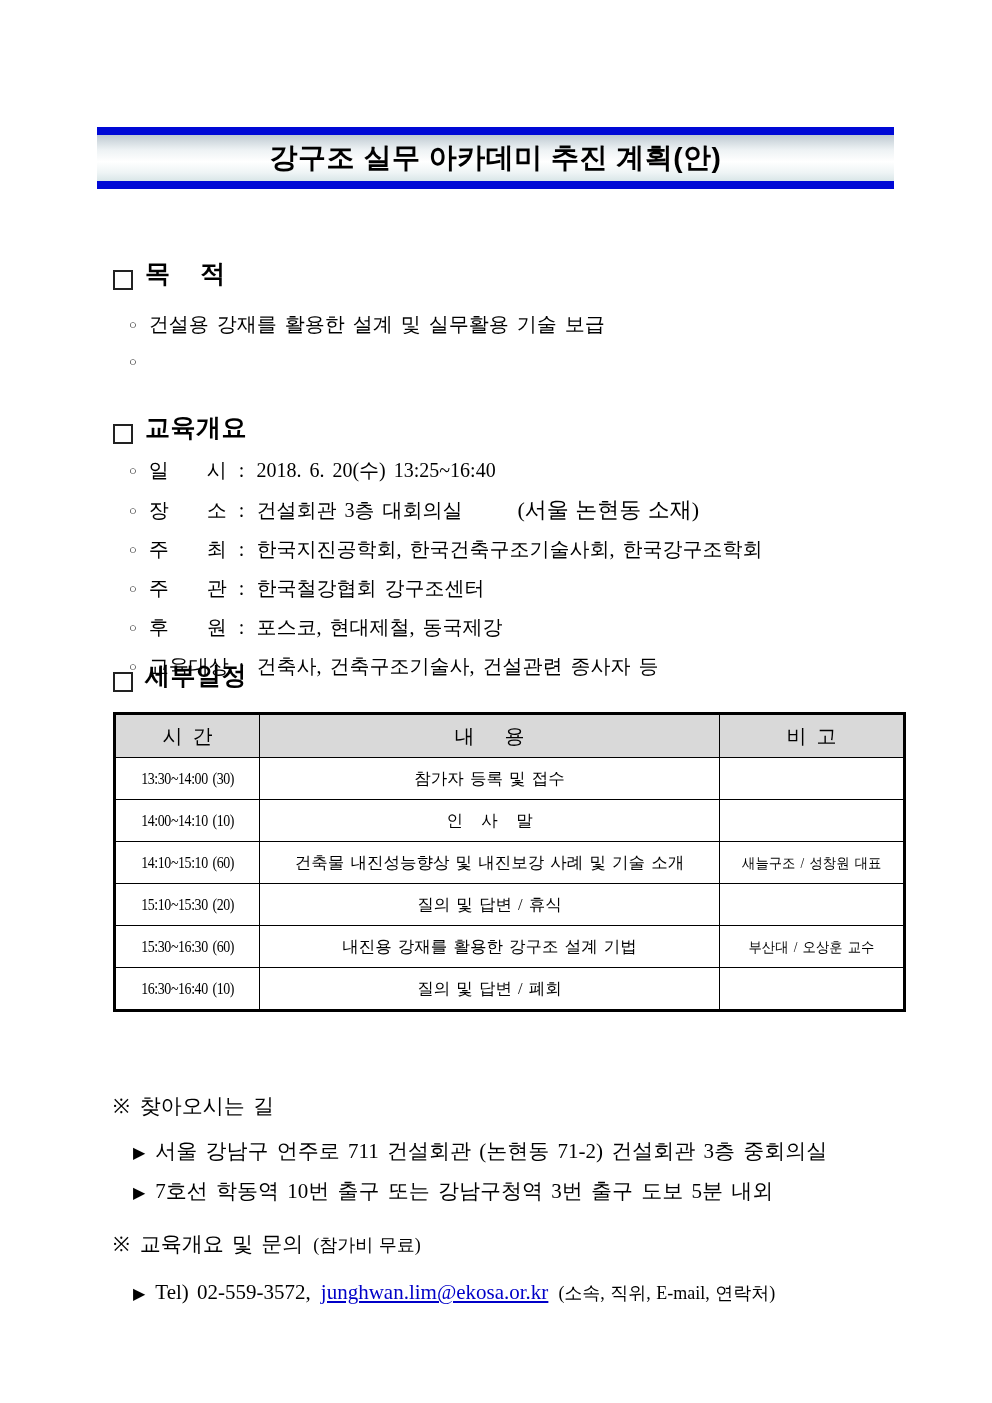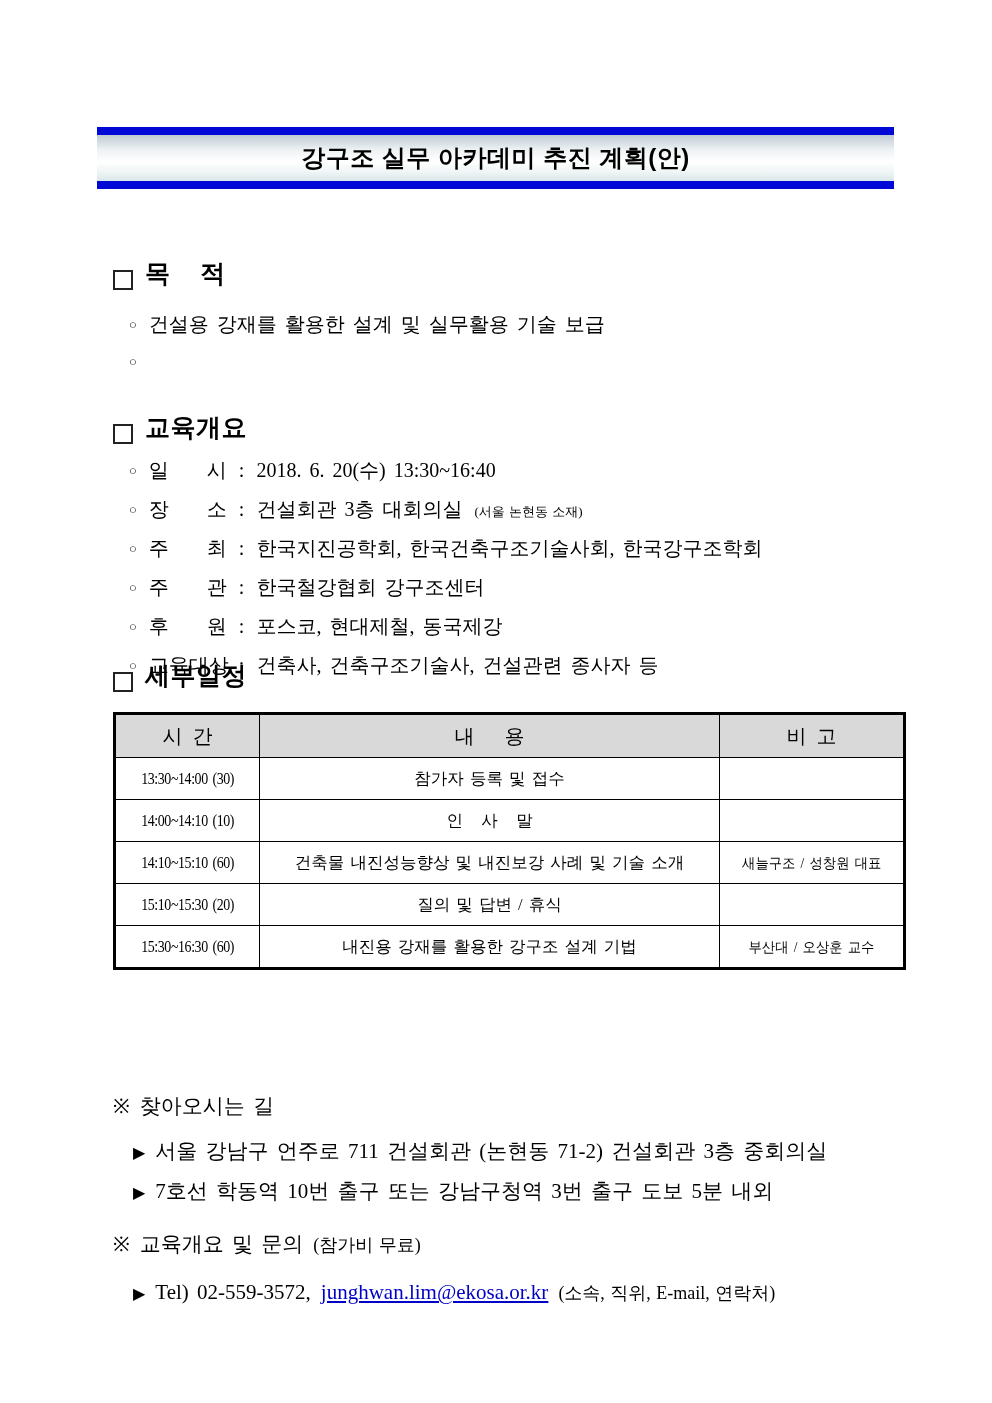--- a/index.html
+++ b/index.html
@@ -10,37 +10,37 @@
   }
   
   .banner{position:absolute; left:97px; top:127px; width:797px;}
   .banner-bar{height:8px; background:var(--accent-blue,#0009d6);}
   .banner-inner{
     height:46px; display:flex; align-items:center; justify-content:center;
     background:linear-gradient(180deg,#bfcad2 0%,#edf2f4 32%,#ffffff 58%,#eef4f5 82%,#d9e6e8 100%);
   }
   .banner-title{
     font-family:"Liberation Sans","DejaVu Sans",sans-serif;
-    font-weight:bold; font-size:24px; letter-spacing:0.5px; white-space:pre;
+    font-weight:bold; font-size:28px; letter-spacing:0.5px; white-space:pre;
   }
   
   .sec{position:absolute; left:113px; right:60px;}
   .sec-heading{display:flex; align-items:flex-end; gap:12px; height:32px;}
   .sq-icon{width:16px; height:16px; border:2px solid #222; flex:0 0 auto;}
   .sec-label{
     font-family:"Liberation Sans","DejaVu Sans",sans-serif;
     font-weight:bold; font-size:25px; white-space:pre; letter-spacing:0.5px;
   }
   
   .items{margin:16px 0 0 16px;}
   .item-line{display:flex; align-items:baseline; gap:12px; line-height:37px; font-size:20px; word-spacing:3px; white-space:nowrap;}
   .o-bullet{font-size:13px; flex:0 0 auto; position:relative; top:-2px;}
   .ov-label{display:inline-block; width:78px; text-align:justify; text-align-last:justify; flex:0 0 auto;}
   .colon{flex:0 0 auto;}
-  .small-note{font-size:13px; word-spacing:1px;}
+  .small-note{font-size:22px; word-spacing:1px;margin-left:43px;}
   
   .sched-table{border-collapse:collapse; table-layout:fixed; width:790px; margin-top:20px; border:3px solid #000;}
   .sched-table th,.sched-table td{border:1.5px solid #000; text-align:center; vertical-align:middle; padding:0; overflow:hidden;}
   .sched-table th{background:var(--table-header-bg,#d9d9d9); font-weight:normal; font-size:20px; height:42px; white-space:pre;}
   .sched-table td{height:41px; font-size:16.5px; white-space:pre; word-spacing:2px;}
   .time-text{display:inline-block; transform:scaleX(0.82); transform-origin:center; font-size:17px; letter-spacing:-0.5px; white-space:pre;}
   .remark-text{display:inline-block; transform:scaleX(0.92); transform-origin:center; font-size:14.5px; white-space:pre;}
   
   .note-heading{display:flex; align-items:baseline; gap:10px; line-height:32px; font-size:21px; word-spacing:3px; white-space:nowrap;}
   .ref-mark{font-size:20px; flex:0 0 auto;}
@@ -83,21 +83,21 @@
   <div class="sec" style="top:412px;">
     <div class="sec-heading">
       <span class="sq-icon"></span>
       <span class="sec-label">교육개요</span>
     </div>
     <div class="items" style="margin-top:8px;">
       <div class="item-line">
         <span class="o-bullet">○</span>
         <span class="ov-label">일 시</span>
         <span class="colon">:</span>
-        <span>2018. 6. 20(수) 13:30~16:40</span>
+        <span>2018. 6. 20(수) 13:25~16:40</span>
         <span class="small-note"></span>
       </div>
       <div class="item-line">
         <span class="o-bullet">○</span>
         <span class="ov-label">장 소</span>
         <span class="colon">:</span>
         <span>건설회관 3층 대회의실</span>
         <span class="small-note">(서울 논현동 소재)</span>
       </div>
       <div class="item-line">
@@ -168,20 +168,25 @@
         <tr>
           <td><span class="time-text">15:10~15:30 (20)</span></td>
           <td>질의 및 답변 / 휴식</td>
           <td><span class="remark-text"></span></td>
         </tr>
         <tr>
           <td><span class="time-text">15:30~16:30 (60)</span></td>
           <td>내진용 강재를 활용한 강구조 설계 기법</td>
           <td><span class="remark-text">부산대 / 오상훈 교수</span></td>
         </tr>
+        <tr>
+          <td><span class="time-text">16:30~16:40 (10)</span></td>
+          <td>질의 및 답변 / 폐회</td>
+          <td><span class="remark-text"></span></td>
+        </tr>
       </tbody>
     </table>
   </div>
 
   <div class="sec" style="top:1090px;">
     <div class="note-heading">
       <span class="ref-mark">※</span>
       <span>찾아오시는 길</span>
     </div>
     <div class="note-items">

